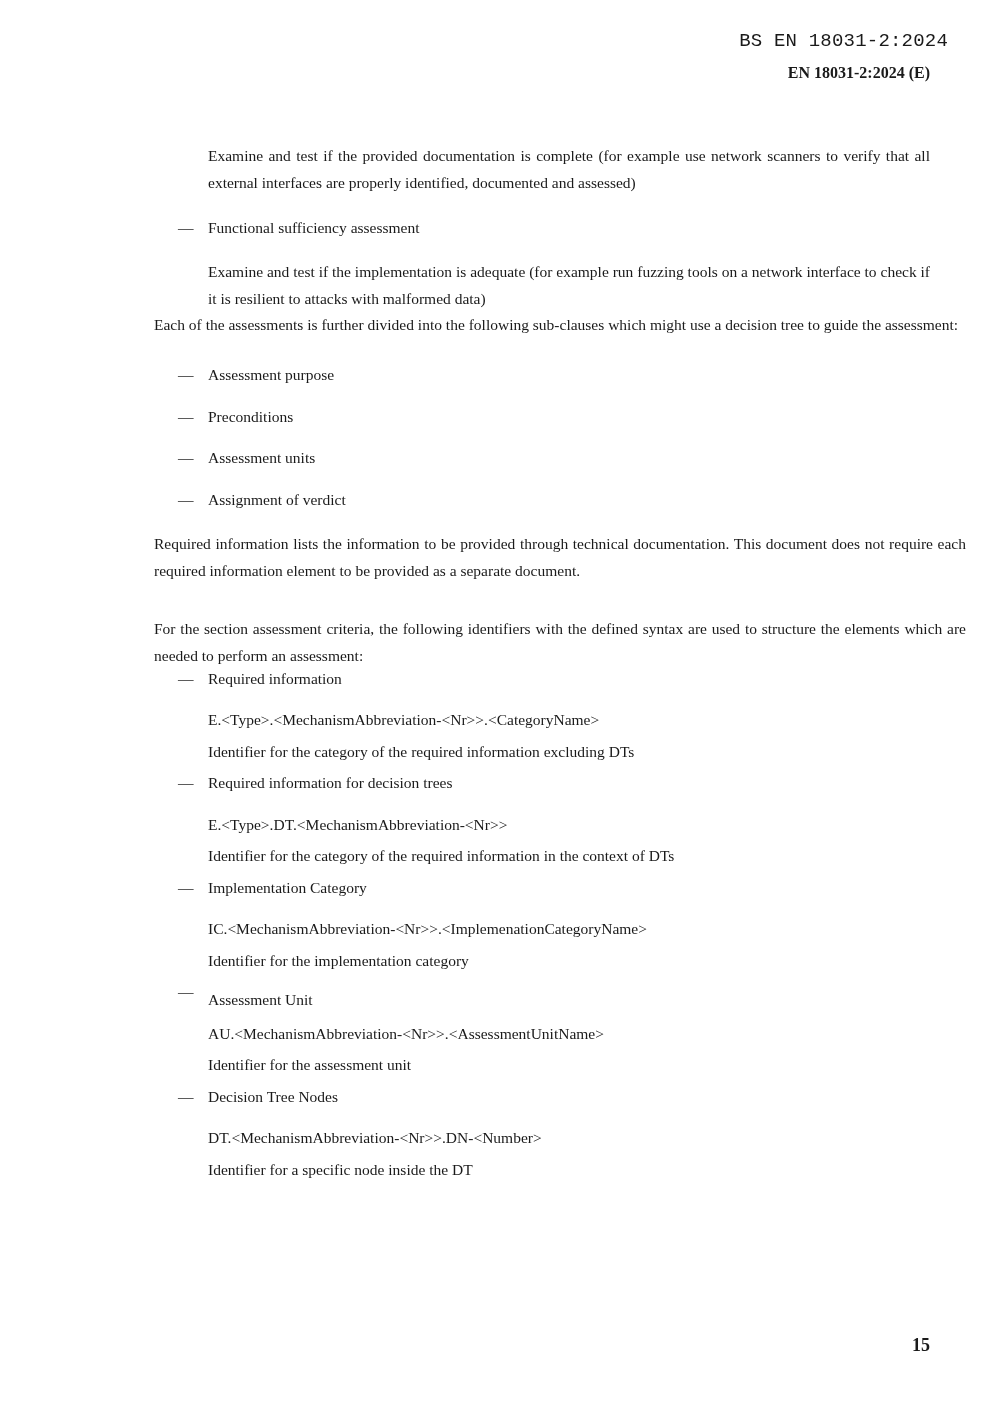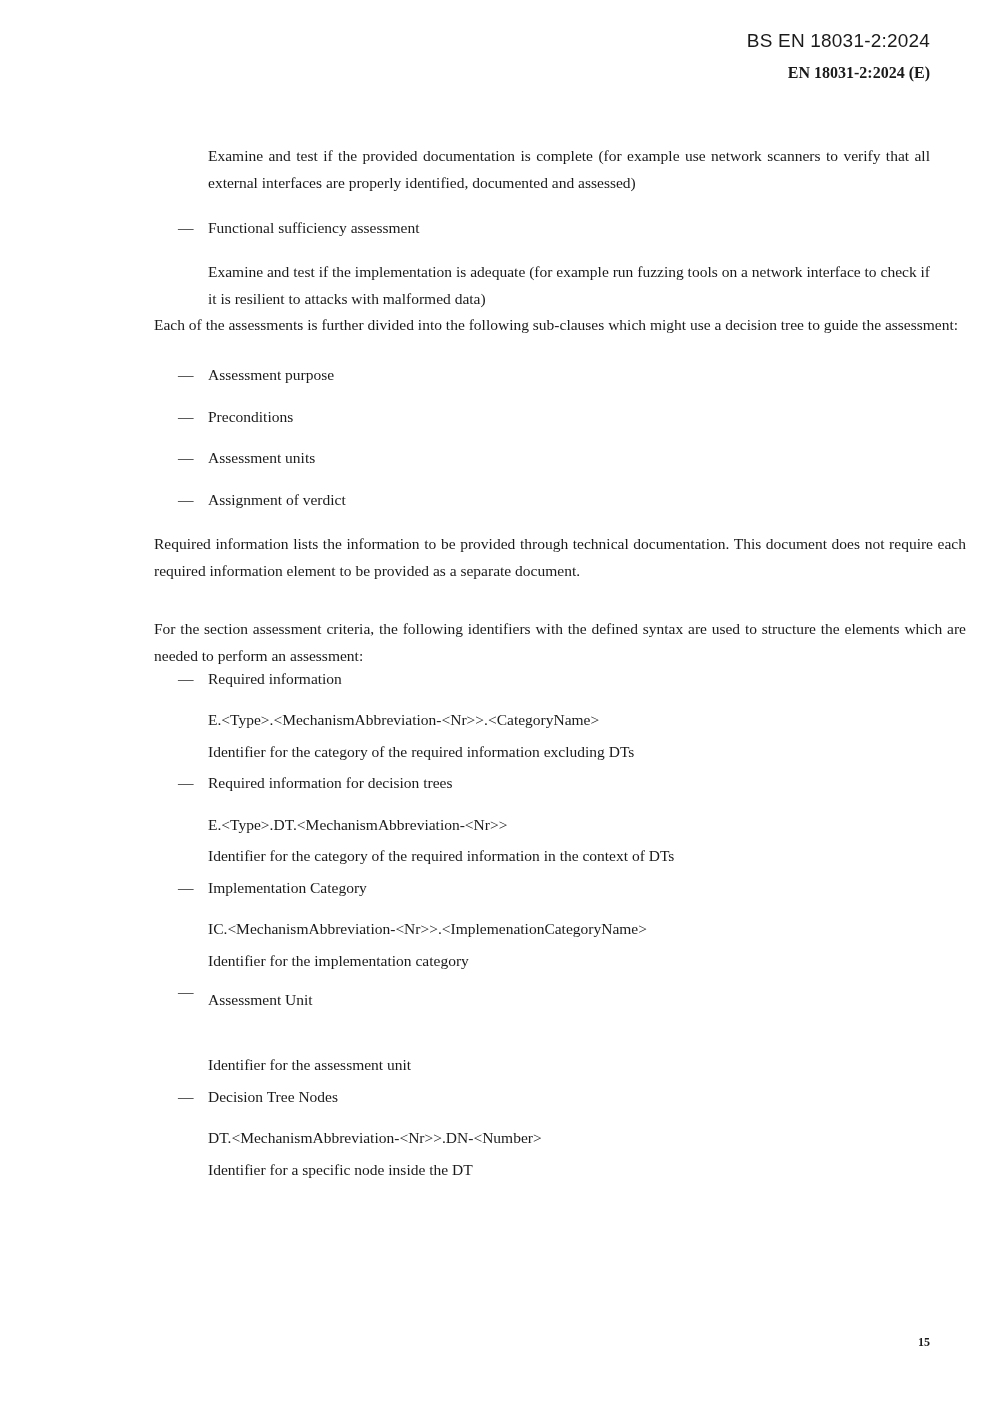--- a/index.html
+++ b/index.html
@@ -1,32 +1,32 @@
 <!DOCTYPE html>
 <html><head>
 <meta charset="utf-8">
 <style>
   html, body { margin: 0; padding: 0; background: #ffffff; }
   body { width: 992px; height: 1403px; position: relative; overflow: hidden;
          font-family: "DejaVu Serif", "Liberation Serif", serif; color: #1a1a1a; }
   .page { position: absolute; left: 0; top: 0; width: 992px; height: 1403px; }
-  .hdr1 { position: absolute; right: 62px; top: 30px; font-size: 19px; letter-spacing: 0.2px;
-          font-family: Liberation Sans, sans-serif; }
+  .hdr1 { position: absolute; right: 44px; top: 30px; font-size: 19px; letter-spacing: 0.2px;
+          font-family: Liberation Mono, monospace; }
   .hdr2 { position: absolute; right: 62px; top: 64px; font-size: 16px; font-weight: bold;
           font-family: Liberation Serif, serif; }
   .txt { position: absolute; font-size: 15.5px; line-height: 27px;
          font-family: "Liberation Serif", serif; }
   .just { text-align: justify; text-align-last: left; }
   .indent { left: 208px; width: 722px; }
   .body { left: 118px; width: 812px; margin-left: 36px; }
   .dash { position: absolute; left: 178px; font-size: 15.5px; line-height: 21.5px;
           font-family: "Liberation Serif", serif; }
   .item { position: absolute; left: 208px; font-size: 15.5px; line-height: 21.5px;
           font-family: "Liberation Serif", serif; white-space: nowrap; }
-  .pgnum { position: absolute; right: 62px; top: 1335px; font-size: 12px; font-weight: bold;
+  .pgnum { position: absolute; right: 62px; top: 1335px; font-size: 18px; font-weight: bold;
            font-family: "Liberation Serif", serif; }
 </style>
 </head>
 <body>
 
 <div class="page">
   <div class="hdr1">BS EN 18031-2:2024</div>
   <div class="hdr2">EN 18031-2:2024 (E)</div>
 
   <div class="txt just indent" style="top:142px;">Examine and test if the provided documentation is complete (for example use network scanners to verify that all external interfaces are properly identified, documented and assessed)</div>
@@ -61,20 +61,21 @@
   <div class="item" style="top:814px;text-align:right;">E.&lt;Type&gt;.DT.&lt;MechanismAbbreviation-&lt;Nr&gt;&gt;</div>
   <div class="item" style="top:845px;">Identifier for the category of the required information in the context of DTs</div>
 
   <div class="dash" style="top:877px;">—</div>
   <div class="item" style="top:877px;">Implementation Category</div>
   <div class="item" style="top:918px;">IC.&lt;MechanismAbbreviation-&lt;Nr&gt;&gt;.&lt;ImplemenationCategoryName&gt;</div>
   <div class="item" style="top:950px;">Identifier for the implementation category</div>
 
   <div class="dash" style="top:981px;">—</div>
   <div class="item" style="top:981px;margin-top:8px;">Assessment Unit</div>
+  <div class="item" style="top:1023px;">AU.&lt;MechanismAbbreviation-&lt;Nr&gt;&gt;.&lt;AssessmentUnitName&gt;</div>
   <div class="item" style="top:1054px;">Identifier for the assessment unit</div>
 
   <div class="dash" style="top:1086px;">—</div>
   <div class="item" style="top:1086px;">Decision Tree Nodes</div>
   <div class="item" style="top:1127px;">DT.&lt;MechanismAbbreviation-&lt;Nr&gt;&gt;.DN-&lt;Number&gt;</div>
   <div class="item" style="top:1159px;">Identifier for a specific node inside the DT</div>
 
   <div class="pgnum">15</div>
 </div>
 

